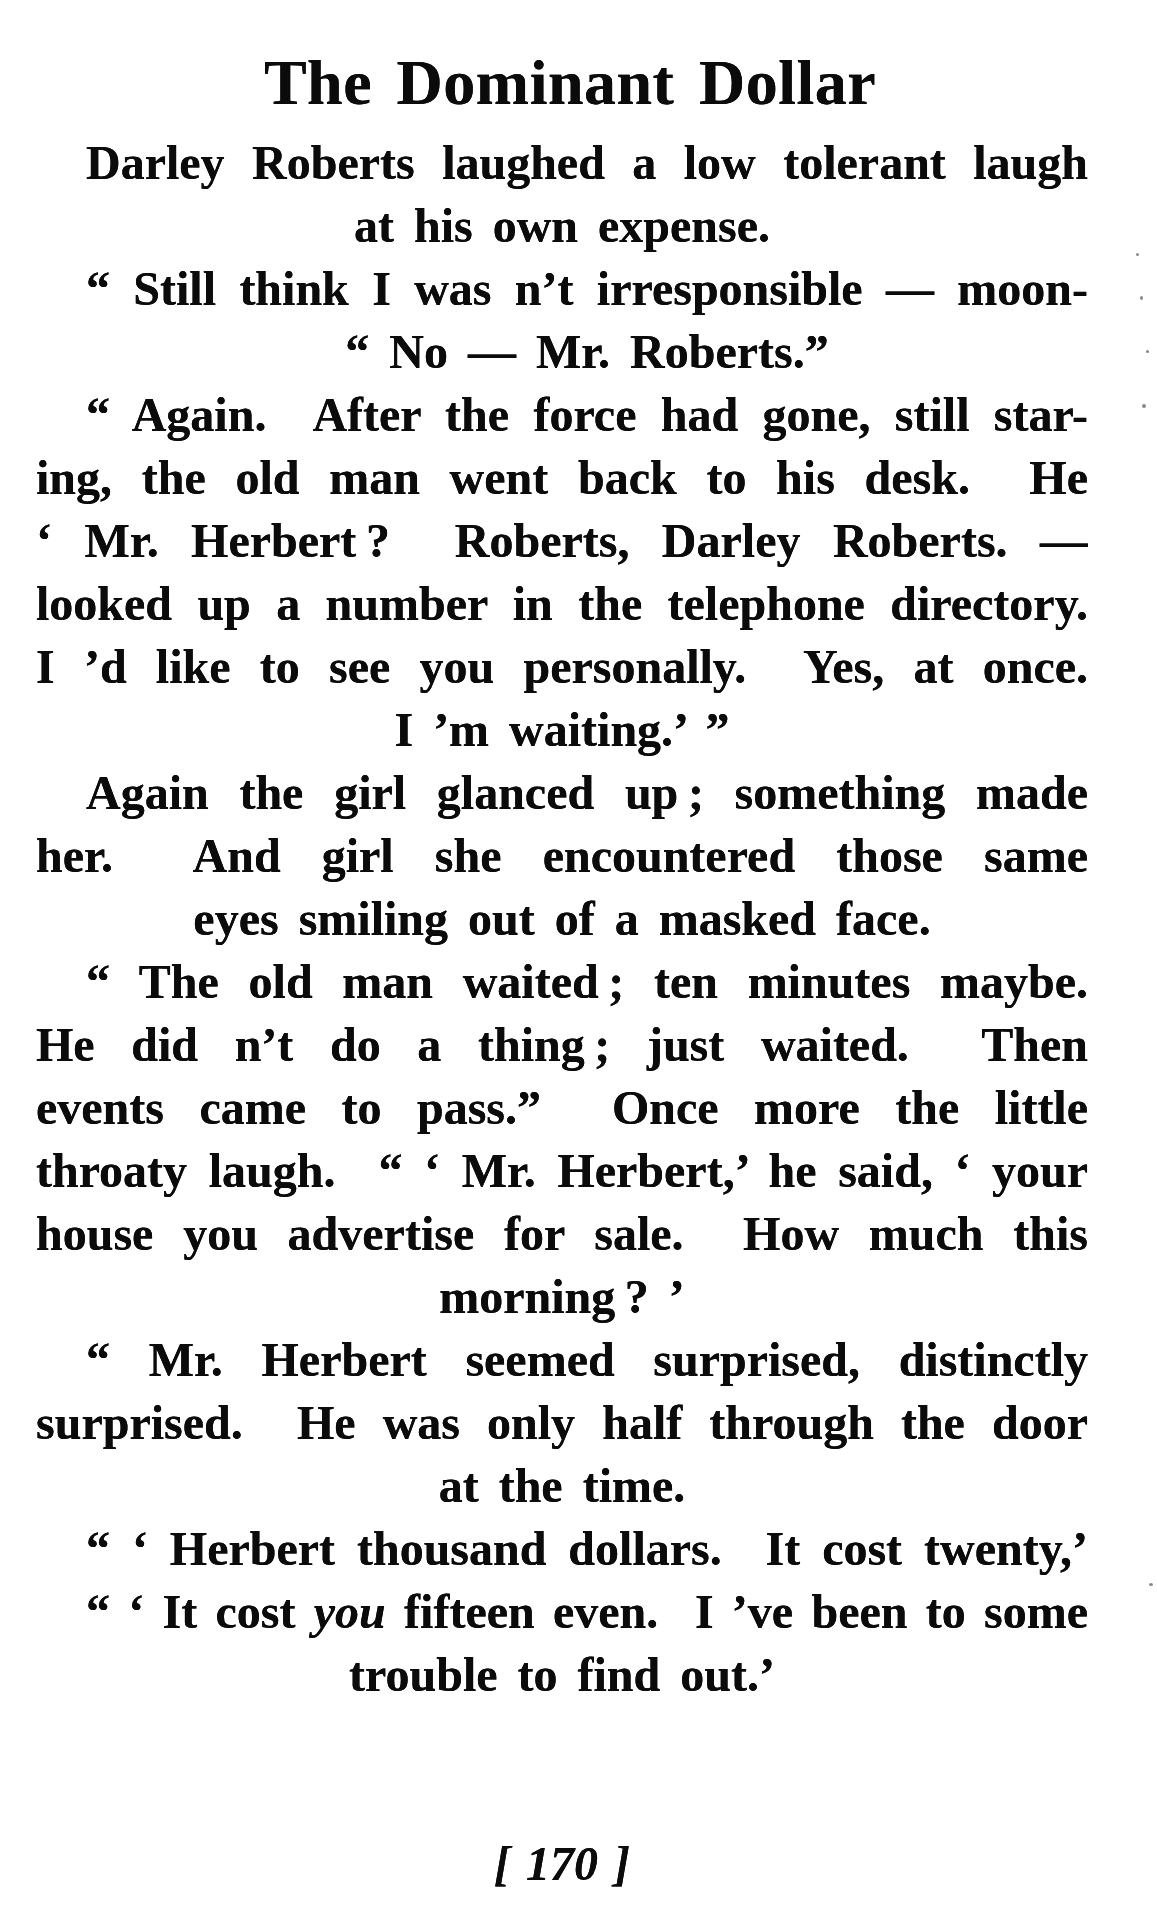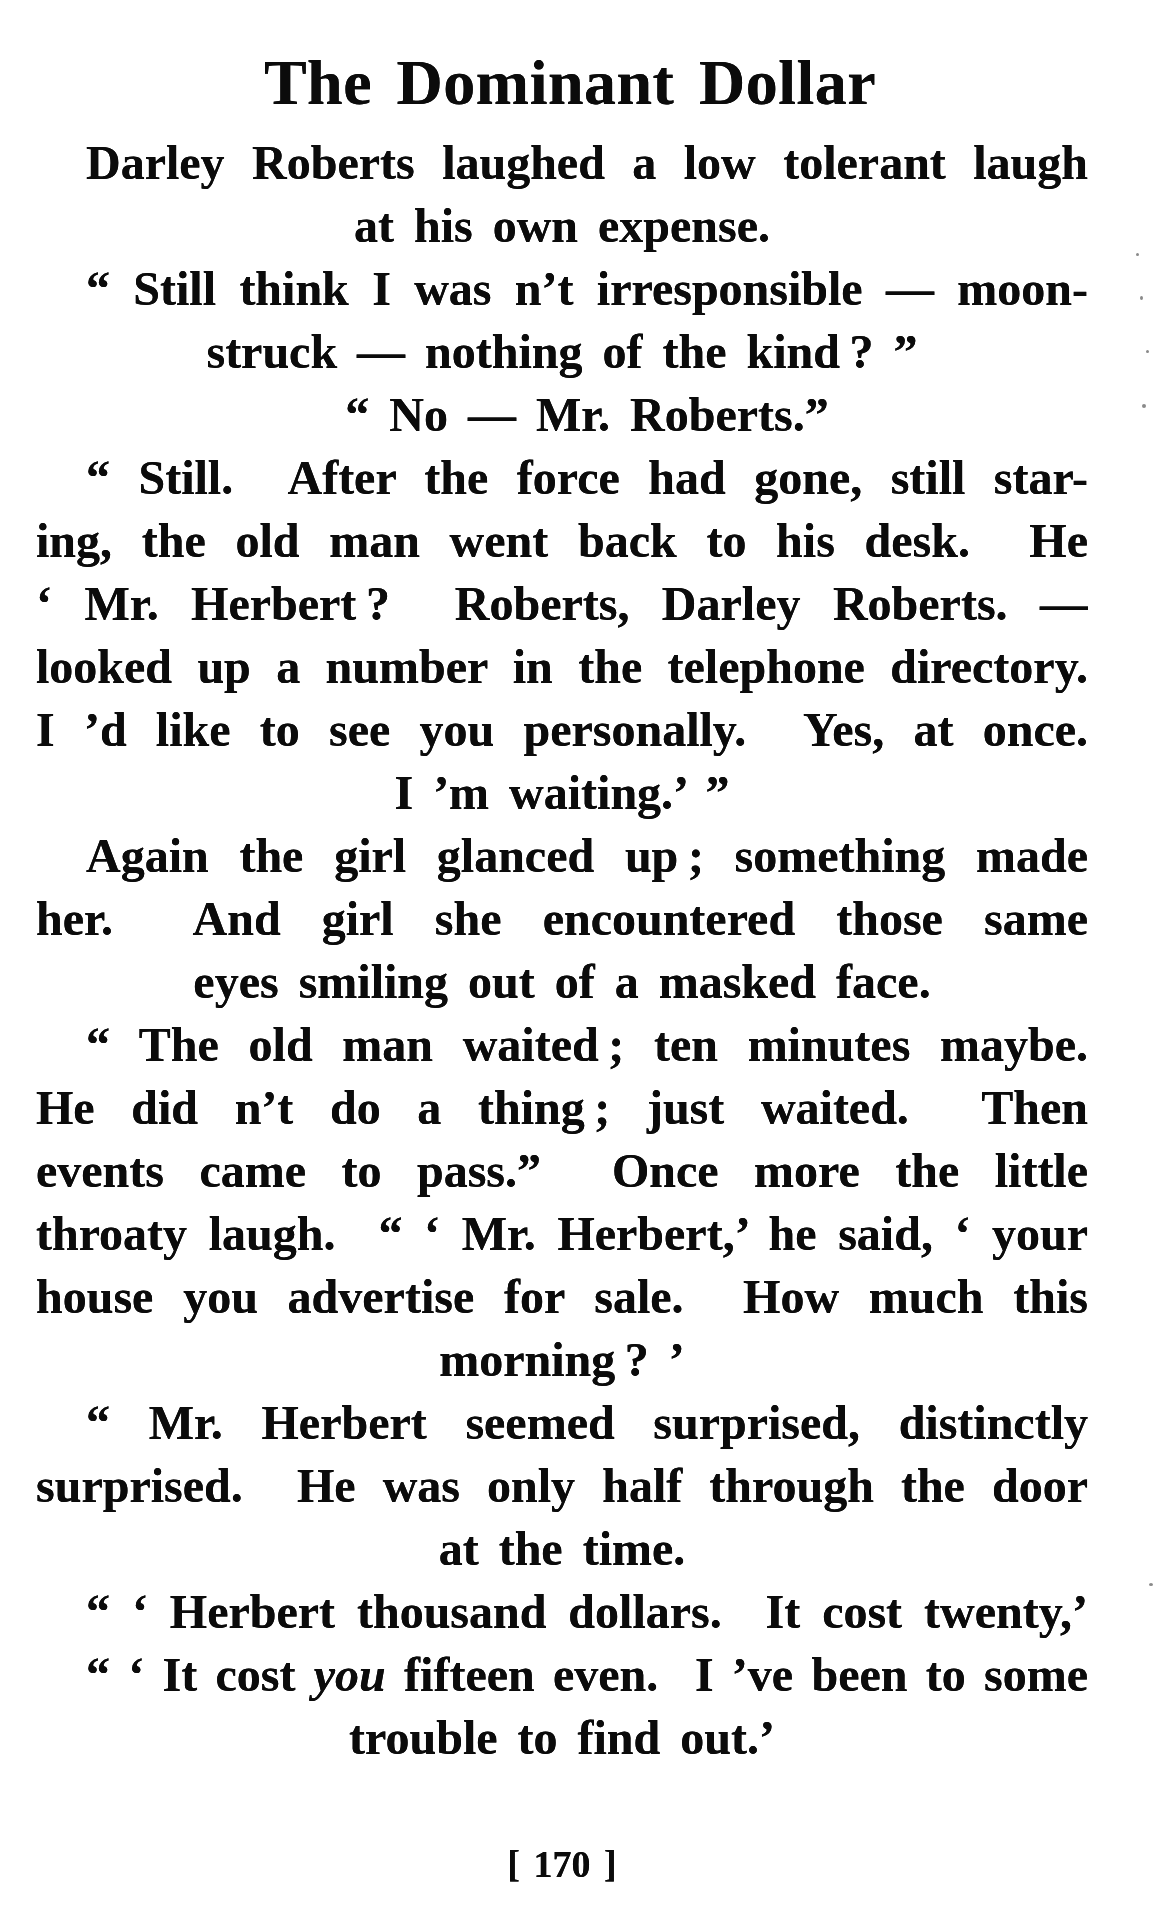--- a/index.html
+++ b/index.html
@@ -52,49 +52,49 @@
     text-align-last: justify;
   }
   .text-line.indent { text-indent: 50px; }
   .text-line.rag { word-spacing: 8px; }
   .text-line i { font-style: italic; }
   .folio {
     position: absolute;
     top: 1842px;
     left: 36px;
     width: 1052px;
-    font-size: 38px;
+    font-size: 48px;
     font-weight: bold;
     line-height: 44px;
     text-align: center;
     word-spacing: 4px;
     white-space: pre;
     text-shadow: 0 0 0.5px currentColor;
+    font-style: italic;
   }
   .speck {
     position: absolute;
     background: #2a2a2a;
     border-radius: 50%;
     opacity: 0.55;
   }
 </style>
 </head>
 <body style="color: rgb(11, 11, 11); background: rgb(255, 255, 255);">
 
 <div class="page">
 
   <h1 class="title">The Dominant Dollar</h1>
 
   <div class="text-block" id="text-block">
       <div class="text-line justify indent">Darley Roberts laughed a low tolerant laugh</div>
       <div class="text-line rag">at his own expense.</div>
       <div class="text-line justify indent">“ Still think I was n’t irresponsible — moon-</div>
-      <div class="text-line rag">struck — nothing of the kind ? ”</div>
       <div class="text-line rag indent">“ No — Mr. Roberts.”</div>
-      <div class="text-line justify indent">“ Still.  After the force had gone, still star-</div>
+      <div class="text-line justify indent">“ Again.  After the force had gone, still star-</div>
       <div class="text-line justify">ing, the old man went back to his desk.  He</div>
       <div class="text-line justify">‘ Mr. Herbert ?  Roberts, Darley Roberts. —</div>
       <div class="text-line justify">looked up a number in the telephone directory.</div>
       <div class="text-line justify">I ’d like to see you personally.  Yes, at once.</div>
       <div class="text-line rag">I ’m waiting.’ ”</div>
       <div class="text-line justify indent">Again the girl glanced up ; something made</div>
       <div class="text-line justify">her.  And girl she encountered those same</div>
       <div class="text-line rag">eyes smiling out of a masked face.</div>
       <div class="text-line justify indent">“ The old man waited ; ten minutes maybe.</div>
       <div class="text-line justify">He did n’t do a thing ; just waited.  Then</div>

